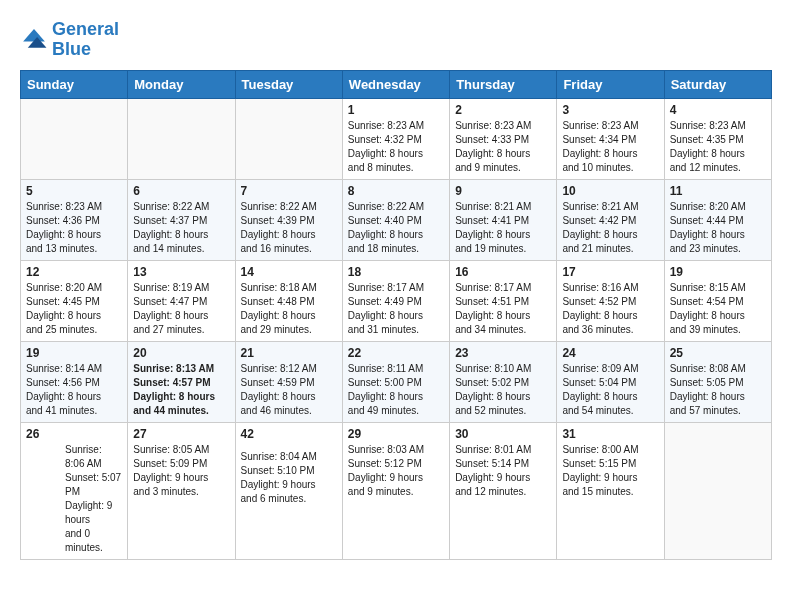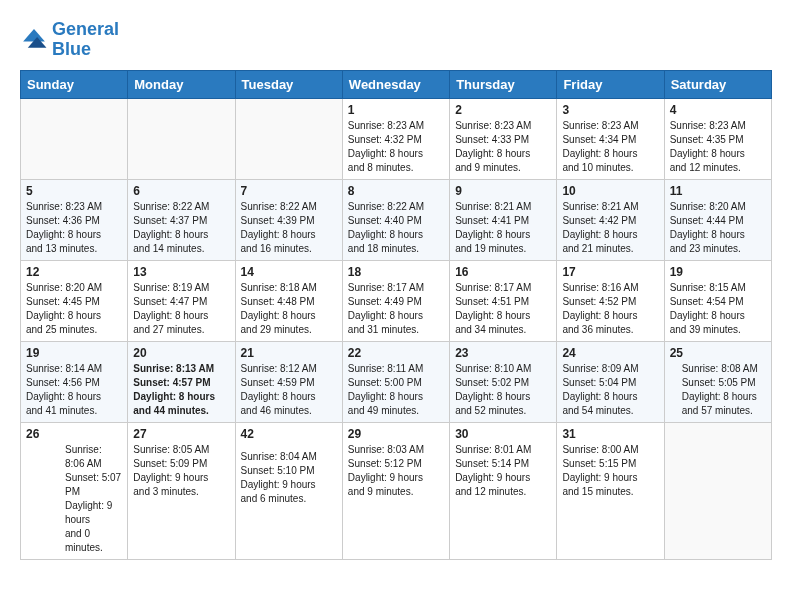--- a/index.html
+++ b/index.html
@@ -294,21 +294,21 @@
         </td>
         <td>
           <div class="day-number">24</div>
           <div class="day-info" style="white-space: pre-line;">Sunrise: 8:09 AM
 Sunset: 5:04 PM
 Daylight: 8 hours
 and 54 minutes.</div>
         </td>
         <td>
           <div class="day-number">25</div>
-          <div class="day-info" style="white-space: pre-line; margin-left: 12px;">Sunrise: 8:08 AM
+          <div class="day-info" style="white-space: pre-line;">Sunrise: 8:08 AM
 Sunset: 5:05 PM
 Daylight: 8 hours
 and 57 minutes.</div>
         </td>
       </tr>
       <tr>
         <td>
           <div class="day-number">26</div>
           <div class="day-info" style="white-space: pre-line; margin-left: 39px;">Sunrise: 8:06 AM
 Sunset: 5:07 PM

